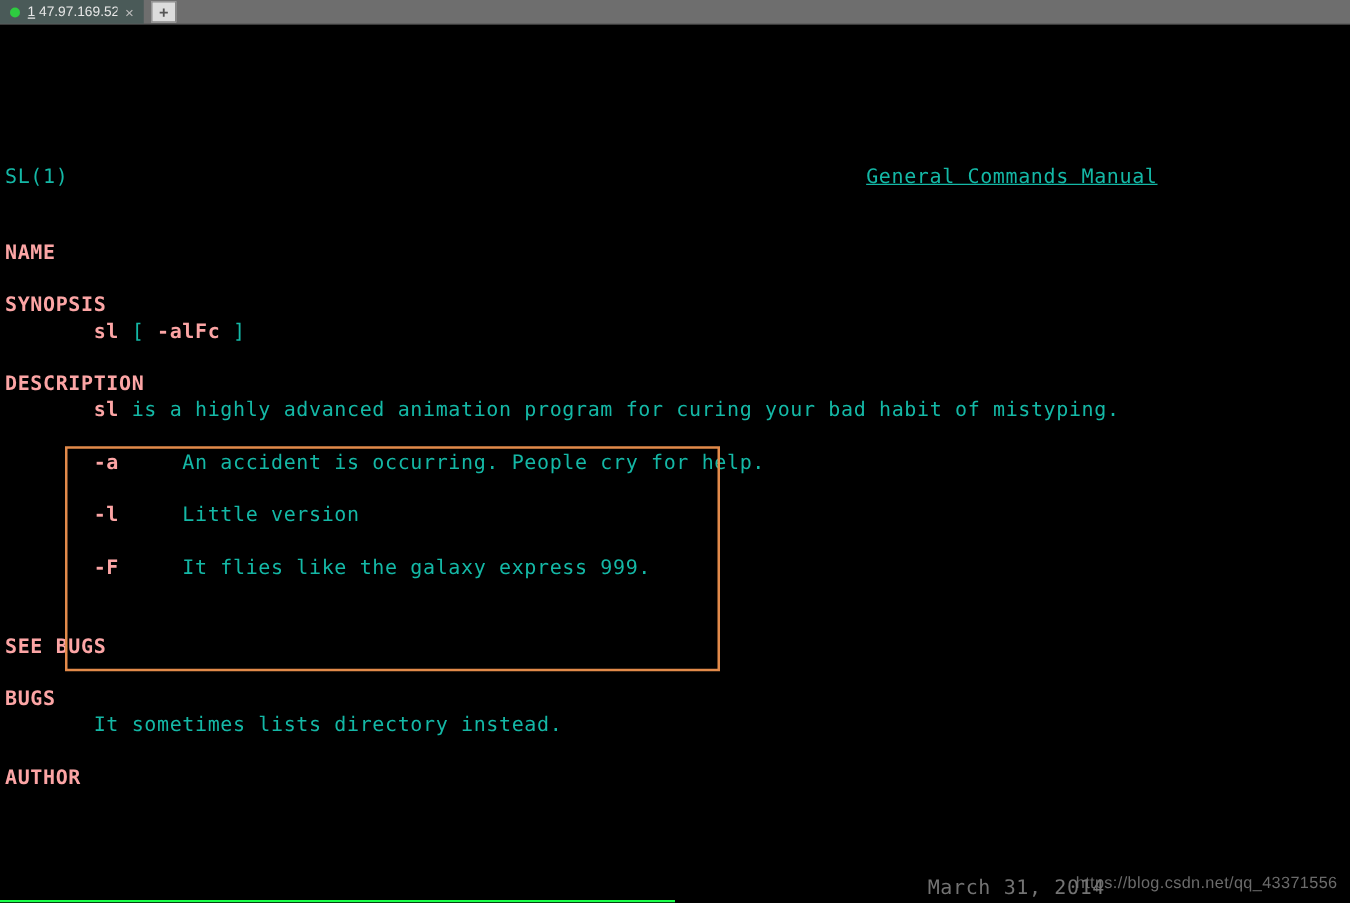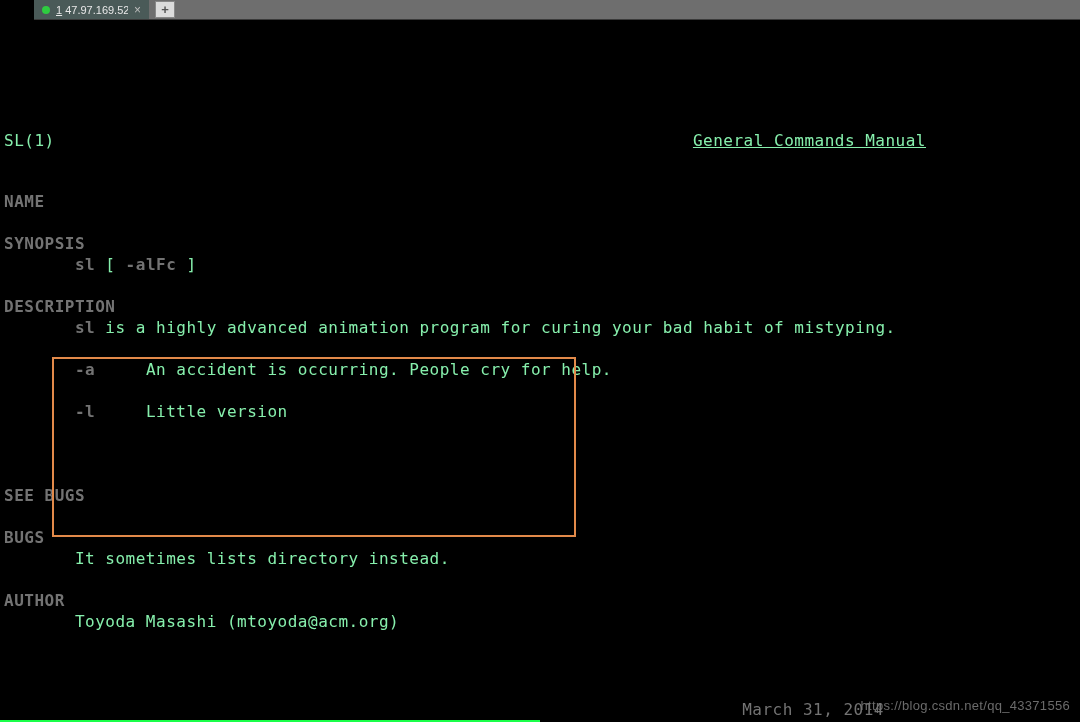--- a/index.html
+++ b/index.html
@@ -8,21 +8,20 @@
 
   
   .tabbar {
     background: #6e6e6e;
     height: 20px;
     display: flex;
     align-items: stretch;
     gap: 4px;
     padding: 0;
     border-bottom: 1px solid #3a3a3a;
-    margin-left: 34px;
   }
   .tab {
     background: #4a5a58;
     color: #e8e8e8;
     display: flex;
     align-items: center;
     gap: 6px;
     padding: 0 8px;
     font-family: Tahoma, Arial, sans-serif;
     font-size: 11px;
@@ -64,22 +63,22 @@
     position: relative;
     background: #000;
     color: #00e000;
     padding: 0;
     height: 702px;
     width: 1080px;
     font-size: 16px;
     line-height: 21px;
     font-family: "DejaVu Sans Mono", Consolas, monospace;
   }
-  .green { color: #86efac; }
-  .blue  { color: #737373; font-weight: bold; }
+  .green { color: #14b8a6; }
+  .blue  { color: #fca5a5; font-weight: bold; }
 
   .header-row {
     position: absolute;
     top: 110px;
     left: 4px;
     right: 4px;
     display: flex;
     letter-spacing: 0.5px;
     color: #00f000;
   }
@@ -162,29 +161,29 @@
     <div class="line"><span class="blue">SYNOPSIS</span></div>
     <div class="line">       <span class="blue">sl</span><span class="green"> [ </span><span class="blue">-alFc</span><span class="green"> ]</span></div>
     <div class="line"></div>
     <div class="line"><span class="blue">DESCRIPTION</span></div>
     <div class="line">       <span class="blue">sl</span><span class="green"> is a highly advanced animation program for curing your bad habit of mistyping.</span></div>
     <div class="line"></div>
     <div class="line">       <span class="blue">-a</span>     <span class="green">An accident is occurring. People cry for help.</span></div>
     <div class="line"></div>
     <div class="line">       <span class="blue">-l</span>     <span class="green">Little version</span></div>
     <div class="line"></div>
+    <div class="line">       <span class="blue">-F</span>     <span class="green">It flies like the galaxy express 999.</span></div>
     <div class="line"></div>
     <div class="line"></div>
     <div class="line"><span class="blue">SEE BUGS</span></div>
     <div class="line"></div>
     <div class="line"><span class="blue">BUGS</span></div>
     <div class="line">       <span class="green">It sometimes lists directory instead.</span></div>
     <div class="line"></div>
     <div class="line"><span class="blue">AUTHOR</span></div>
-    <div class="line">       <span class="green">Toyoda Masashi (mtoyoda@acm.org)</span></div>
   </div>
 
   <div class="footer-date">March 31, 2014</div>
 
   <div class="highlight-box"></div>
 
   <div class="watermark">https://blog.csdn.net/qq_43371556</div>
 
   <div class="bottom-line"></div>
 </div>

